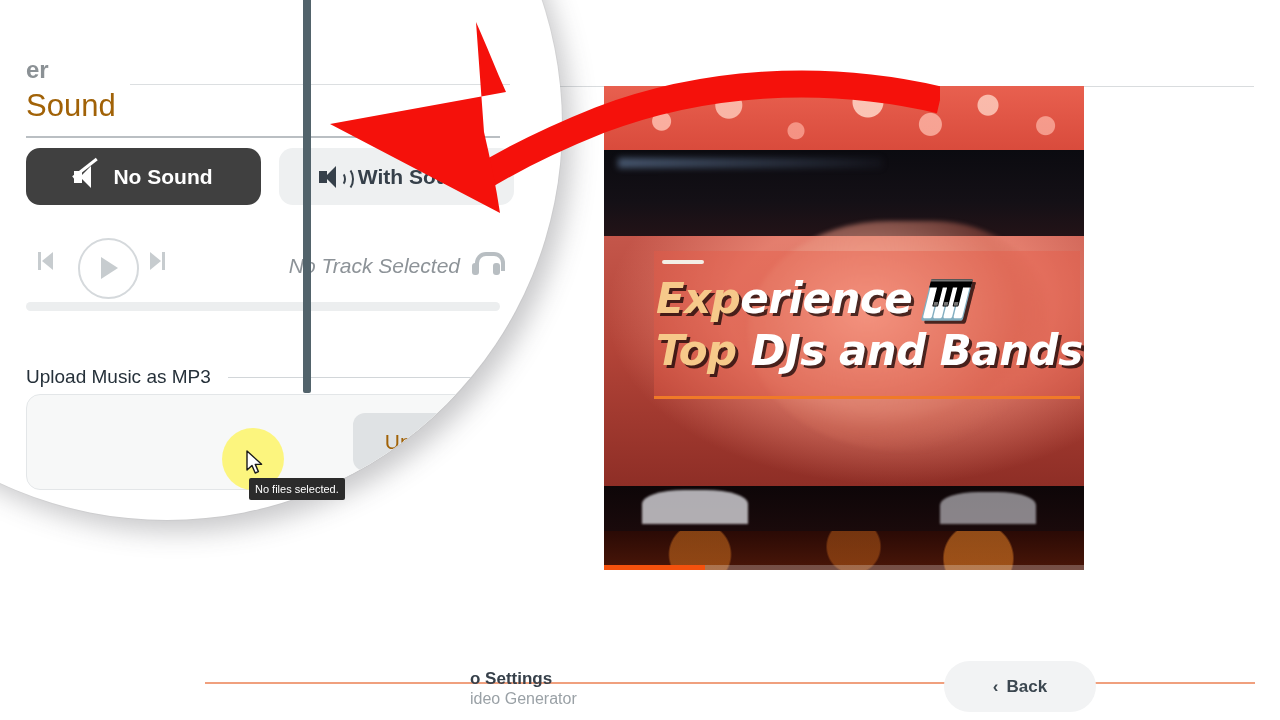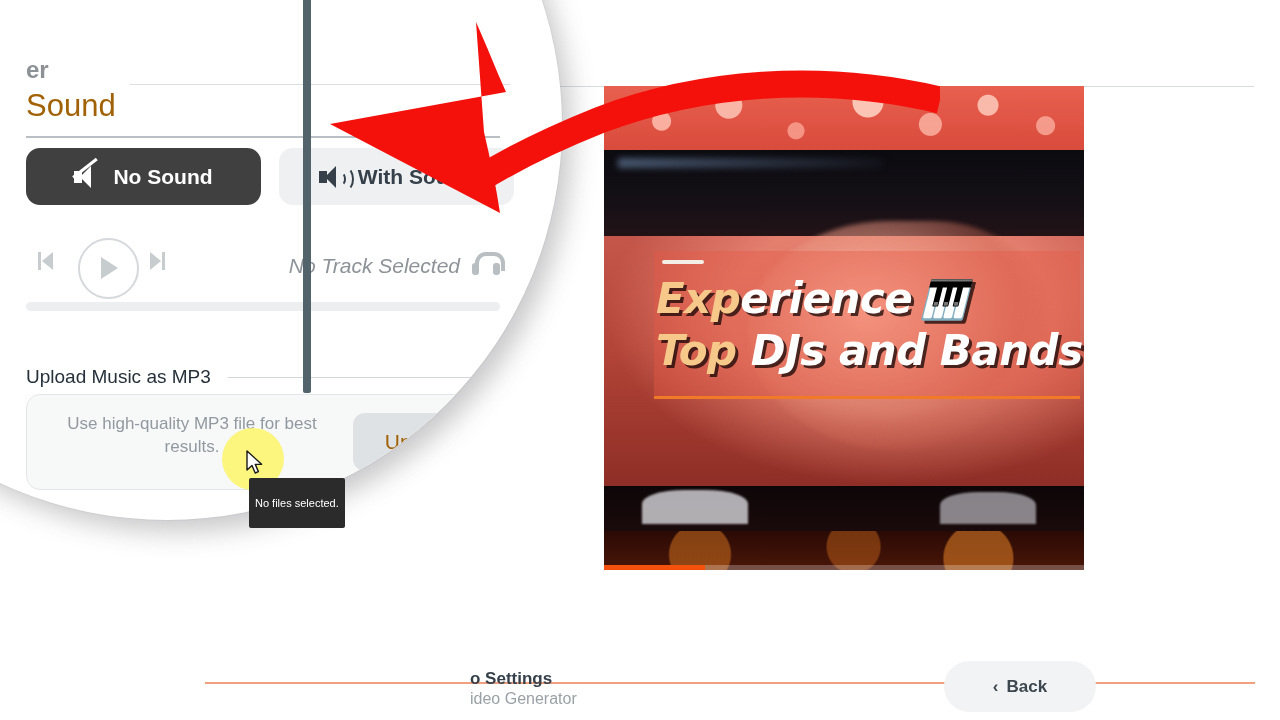--- a/index.html
+++ b/index.html
@@ -328,21 +328,21 @@
 
   
   .click-dot {
     position:absolute; left:222px; top:428px; width:62px; height:62px;
     background:#fdf569; border-radius:50%; opacity:.85;
   }
   .cursor { position:absolute; left:246px; top:450px; width:18px; height:26px; }
   .tooltip {
     position:absolute; left:249px; top:478px;
     background:#2b2b2b; color:#ffffff; font-size:11px;
-    padding:19px 6px; border-radius:2px; white-space:nowrap;
+    padding:5px 6px; border-radius:2px; white-space:nowrap;
     font-family:"Liberation Sans", sans-serif;
   }
 
   .arrow { position:absolute; left:300px; top:8px; width:640px; height:230px; pointer-events:none; }
 </style>
 </head>
 <body>
 
 <div id="stage">
 
@@ -452,21 +452,20 @@
             <span class="earl"></span>
             <span class="earr"></span>
         </span>
       </div>
       <div class="track-slider"></div>
 
       <div class="sec-head" style="left:26px; top:366px;">Upload Music as MP3</div>
       <div class="sec-head-rule" style="left:228px; top:377px; width:272px;"></div>
 
       <div class="upload-box">
-        <div class="upload-hint">Use high-quality MP3 file for best results.</div>
         <button class="upload-btn">Upload</button>
       </div>
 
     </div>
 
     <div class="lens-edge-bar"></div>
   </div>
 
   <div class="click-dot"></div>
 

